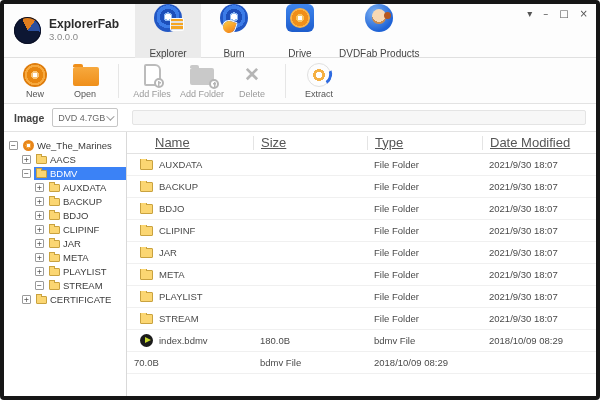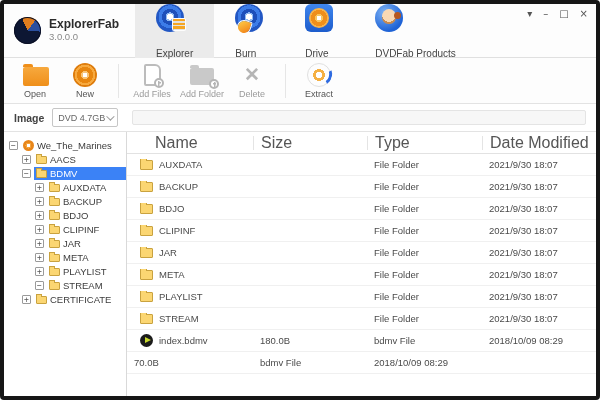--- a/index.html
+++ b/index.html
@@ -16,21 +16,21 @@
     width:27px; height:27px; border-radius:50%; margin-left:10px; flex:none;
     background:conic-gradient(from 210deg, #0d1733 0 35%, #e8categ 0, #e07d1e 35% 52%, #2a4f9e 52% 68%, #0d1733 68% 100%);
     background:conic-gradient(from 210deg, #0d1733 0 35%, #e07d1e 35% 52%, #2a4f9e 52% 68%, #0d1733 68% 100%);
     box-shadow:inset 0 0 0 1px #0a0f24;
   }
   .title-block { margin-left:8px; line-height:1.15; }
   .app-title { font-size:12px; font-weight:bold; color:#2b2b2b; }
   .app-version { font-size:9.5px; color:#8a8a8a; }
 
   .nav { position:absolute; left:131px; top:0; height:54px; display:flex; }
-  .nav-tab { height:54px; display:flex; flex-direction:column; justify-content:center; gap:16px; padding:0 21px; min-width:66px; cursor:pointer; }
+  .nav-tab { height:54px; display:flex; flex-direction:column; align-items:center; justify-content:center; gap:16px; padding:0 6px; min-width:66px; cursor:pointer; }
   .nav-tab.active { background:#ebebeb; }
   .nav-tab .nav-label { font-size:10px; color:#444; white-space:nowrap; }
   .nav-ico { width:28px; height:28px; position:relative; flex:none; }
   .disc-blue { border-radius:50%;
     background:radial-gradient(circle at 50% 46%, #ffffff 0 3px, #8fb9f2 3px 4.5px, #1d4fba 4.5px 8px, #3c7ce8 8px 11.5px, #2257c4 11.5px 14px); }
   .explorer-lines { position:absolute; right:-1px; bottom:2px; width:12px; height:11px;
     background:repeating-linear-gradient(#f5a623 0 2.4px, #e2e2e2 2.4px 3.7px); border-radius:1px; box-shadow:0 0 0 1px #fdfdfd; }
   .burn-flame { position:absolute; left:3px; bottom:-1px; width:12px; height:12px;
     background:linear-gradient(135deg, #ffd24a, #f07a12); border-radius:55% 5% 55% 55%; transform:rotate(18deg); box-shadow:0 0 0 1px #fdfdfd; }
   .drive-ico { border-radius:6px; background:linear-gradient(#3f86ee, #1d5ccc); display:flex; align-items:center; justify-content:center; }
@@ -91,21 +91,21 @@
   .tree-node { display:flex; align-items:center; gap:3px; flex:1; height:13px; padding:0 2px; }
   .tree-node.sel { background:#3b82f6; color:#fff; }
   .folder-mini { width:11px; height:8px; background:#fbd672; border:1px solid #c9a23f; border-radius:1px; position:relative; flex:none; margin-top:1px; }
   .folder-mini:before { content:""; position:absolute; top:-3px; left:-1px; width:4px; height:2px; background:#fbd672; border:1px solid #c9a23f; border-bottom:none; }
   .disc-mini { width:11px; height:11px; border-radius:50%; flex:none;
     background:radial-gradient(circle, #fff 0 1.5px, #f5a33a 1.5px 3px, #e8861a 3px 5.5px); }
 
   .file-list { flex:1; display:flex; flex-direction:column; overflow:hidden; background:#fff; }
   .list-header { display:grid; grid-template-columns:126px 114px 115px 1fr; height:22px; align-items:center;
     border-bottom:1px solid #e2e2e2; flex:none; }
-  .list-header .hcell { font-size:16px; color:#555; padding-left:7px; height:14px; line-height:14px; }
+  .list-header .hcell { font-size:13px; color:#555; padding-left:7px; height:14px; line-height:14px;text-decoration:underline; }
   .list-header .hcell.first { padding-left:28px; }
   .list-header .hcell + .hcell { border-left:1px solid #e4e4e4; }
   .list-row { display:grid; grid-template-columns:126px 114px 115px 1fr; height:22px; align-items:center;
     border-bottom:1px solid #f0f0f0; cursor:default; }
   .list-row .cell { font-size:9.5px; color:#4a4a4a; padding-left:7px; white-space:nowrap; overflow:hidden; }
   .list-row .cell.name { display:flex; align-items:center; gap:6px; padding-left:13px; }
   .folder-ico { width:13px; height:10px; background:#fbd672; border:1px solid #c9a23f; border-radius:1px; position:relative; flex:none; }
   .folder-ico:before { content:""; position:absolute; top:-3px; left:-1px; width:5px; height:2px; background:#fbd672; border:1px solid #c9a23f; border-bottom:none; }
   .bdmv-ico { width:13px; height:13px; border-radius:50%; background:#1b1b1b; position:relative; flex:none; }
   .bdmv-ico:before { content:""; position:absolute; left:4.5px; top:3px; width:0; height:0;
@@ -151,28 +151,28 @@
     <div class="win-controls">
       <span class="win-btn">▾</span>
       <span class="win-btn">–</span>
       <span class="win-btn">□</span>
       <span class="win-btn">×</span>
     </div>
   </div>
 
   <div class="toolbar">
     <div class="tool-btn">
+      <div class="ti disc-orange"></div>
+      <span class="tool-label">New</span>
+    </div>
+    <div class="tool-btn">
       <div class="ti">
           <div class="folder-orange"></div>
         </div>
       <span class="tool-label">Open</span>
-    </div>
-    <div class="tool-btn">
-      <div class="ti disc-orange"></div>
-      <span class="tool-label">New</span>
     </div>
     <div class="tool-sep"></div>
     <div class="tool-btn disabled">
       <div class="ti">
           <div class="file-gray">
             <div class="badge-plus"></div>
           </div>
         </div>
       <span class="tool-label">Add Files</span>
     </div>

